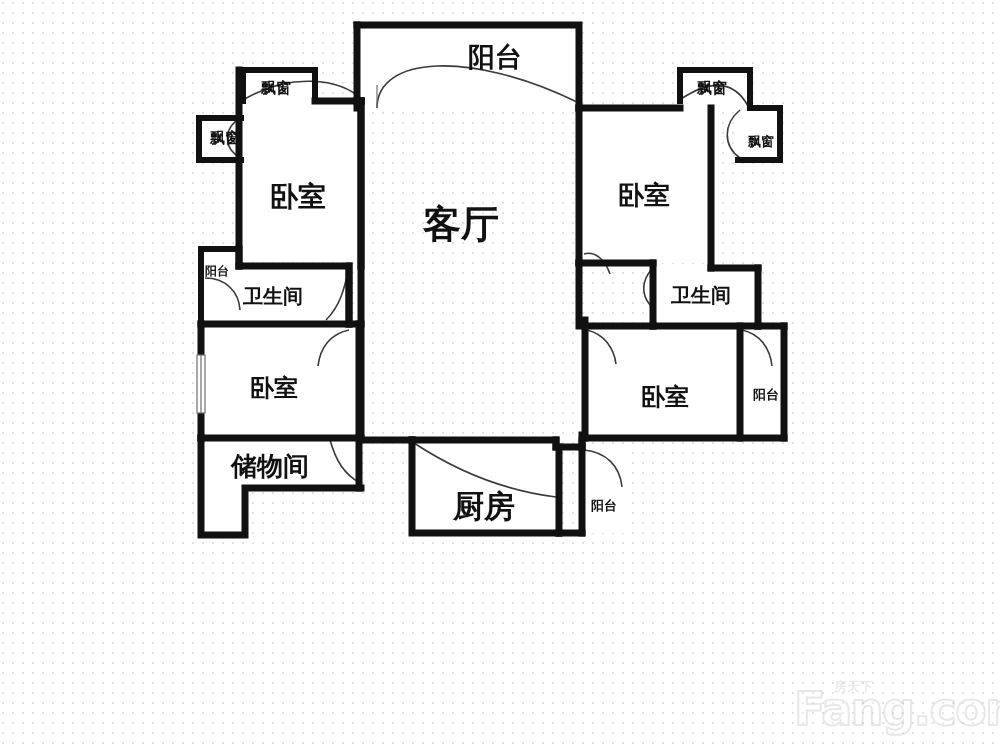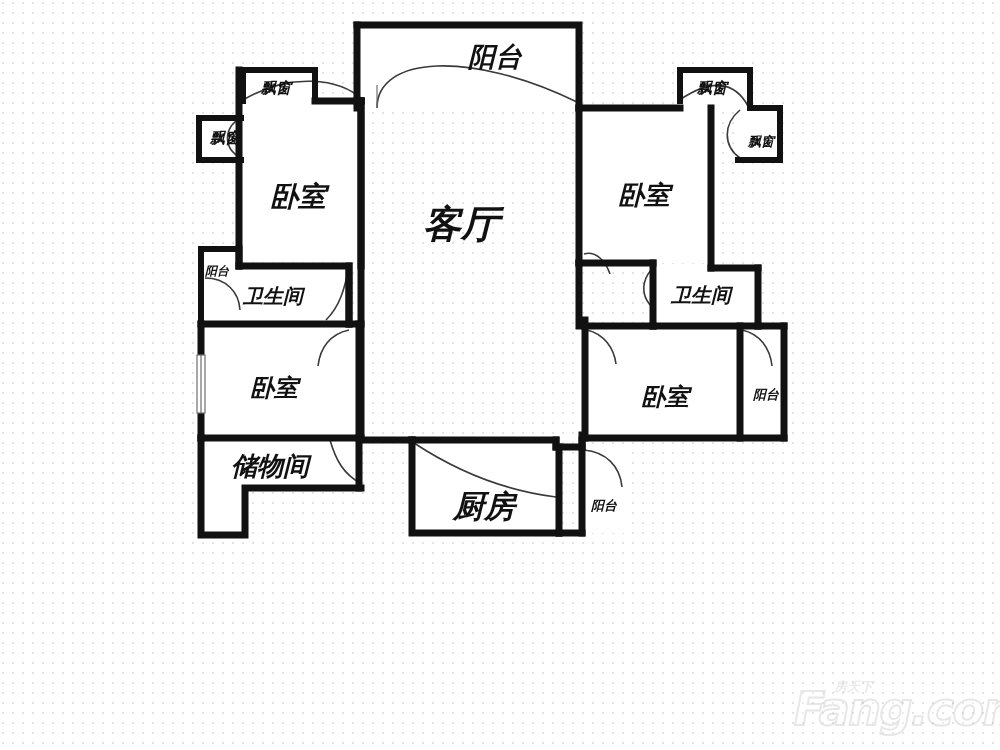--- a/index.html
+++ b/index.html
@@ -14,21 +14,20 @@
     position: relative;
     overflow: hidden;
     font-family: "DejaVu Sans", "Liberation Sans", sans-serif;
   }
   #floorplan-root {
     position: absolute;
     left: 0; top: 0;
     width: 1000px;
     height: 750px;
     background: #1d4ed8;
-    font-style: italic;
   }
   
   #dot-bg {
     position: absolute;
     left: 0; top: 0;
     width: 1000px;
     height: 750px;
     background-color: #ffffff;
     background-image:
       radial-gradient(circle at 1.2px 1.2px, #e2e2e2 1.15px, rgba(255,255,255,0) 1.3px);

